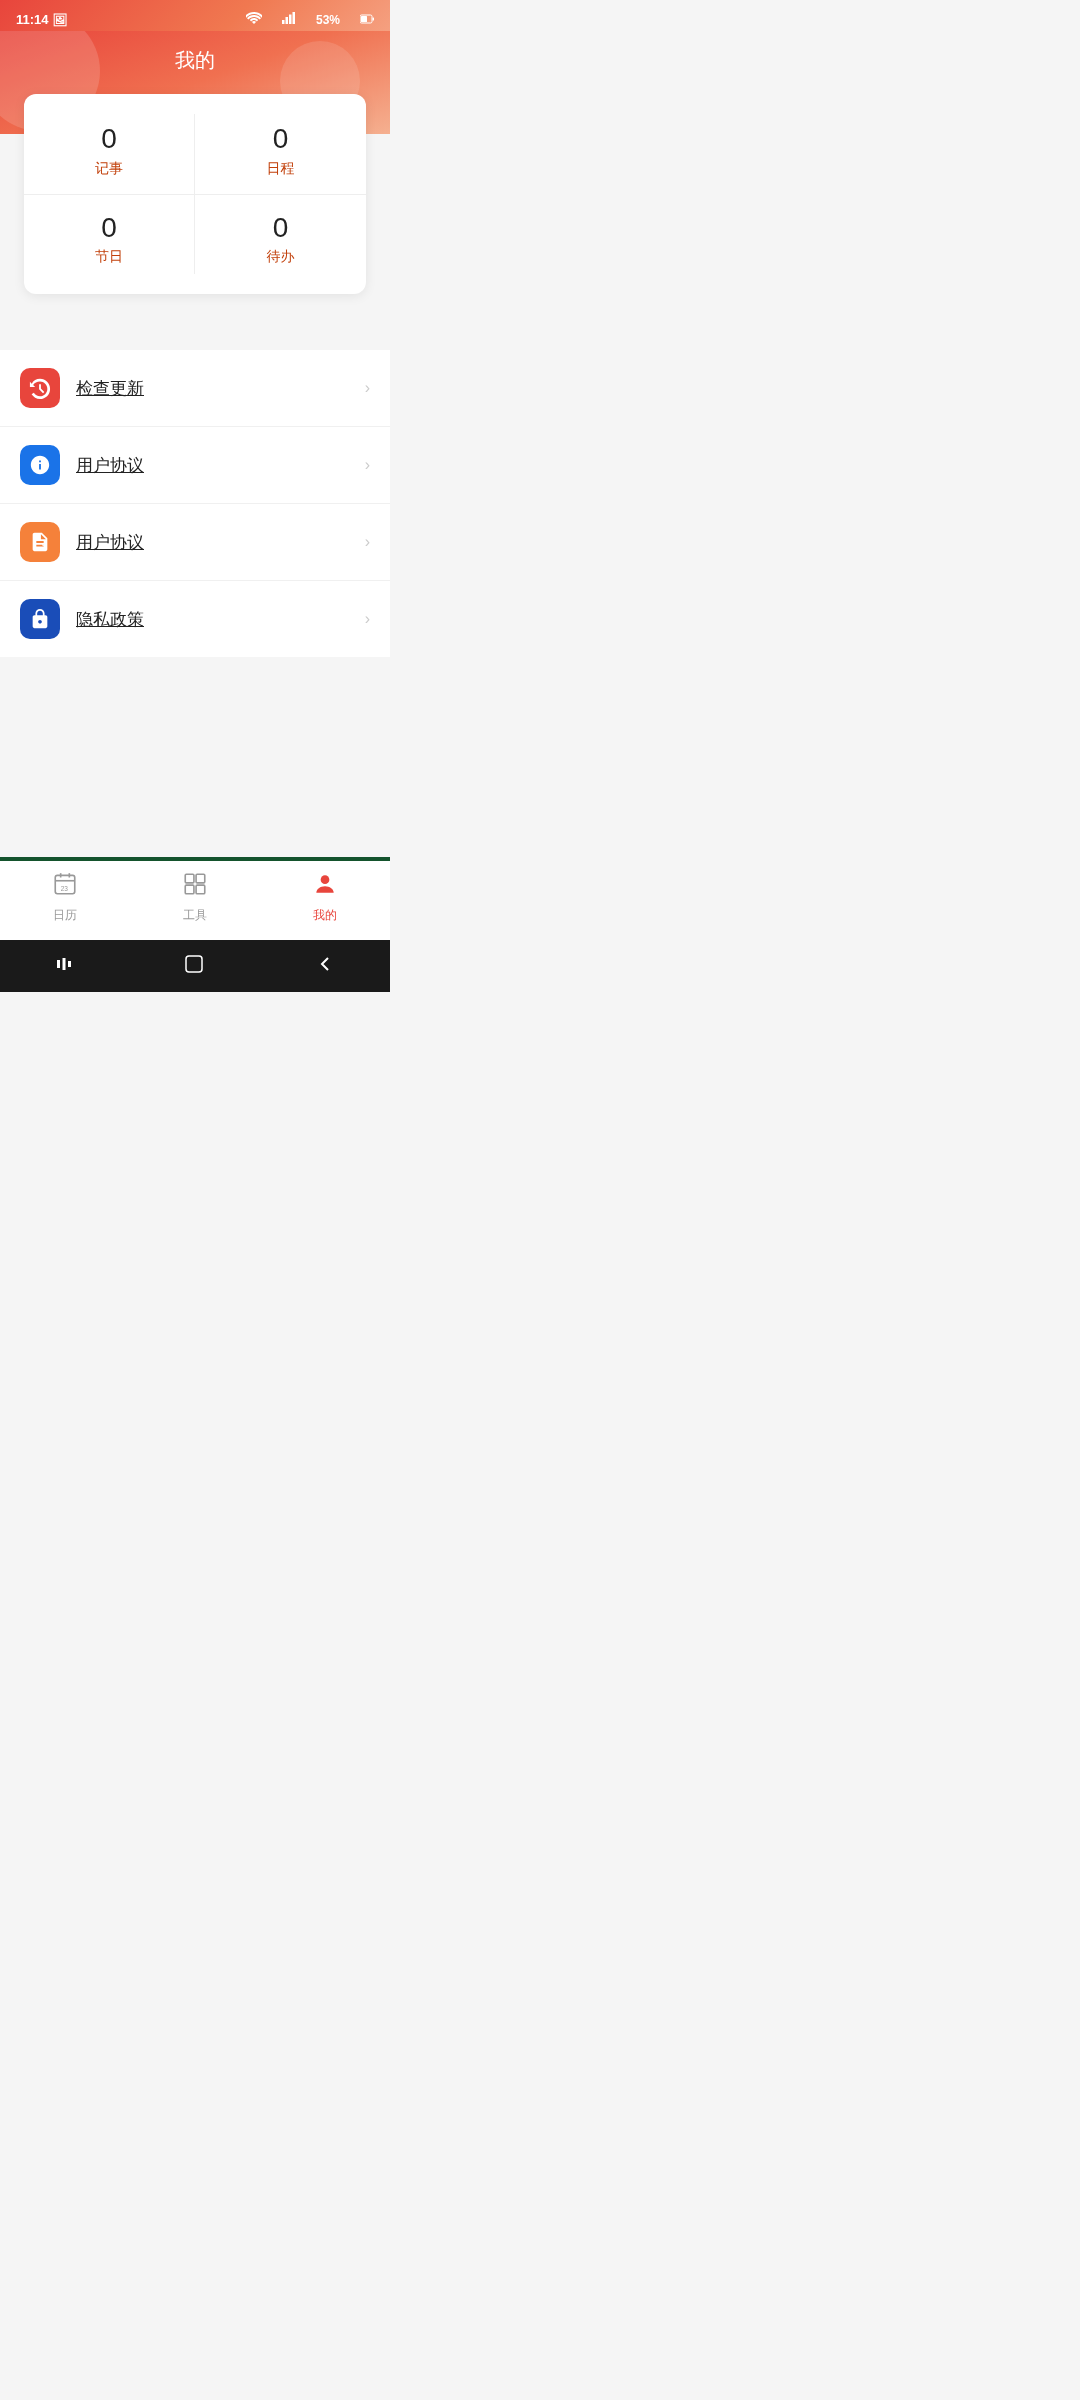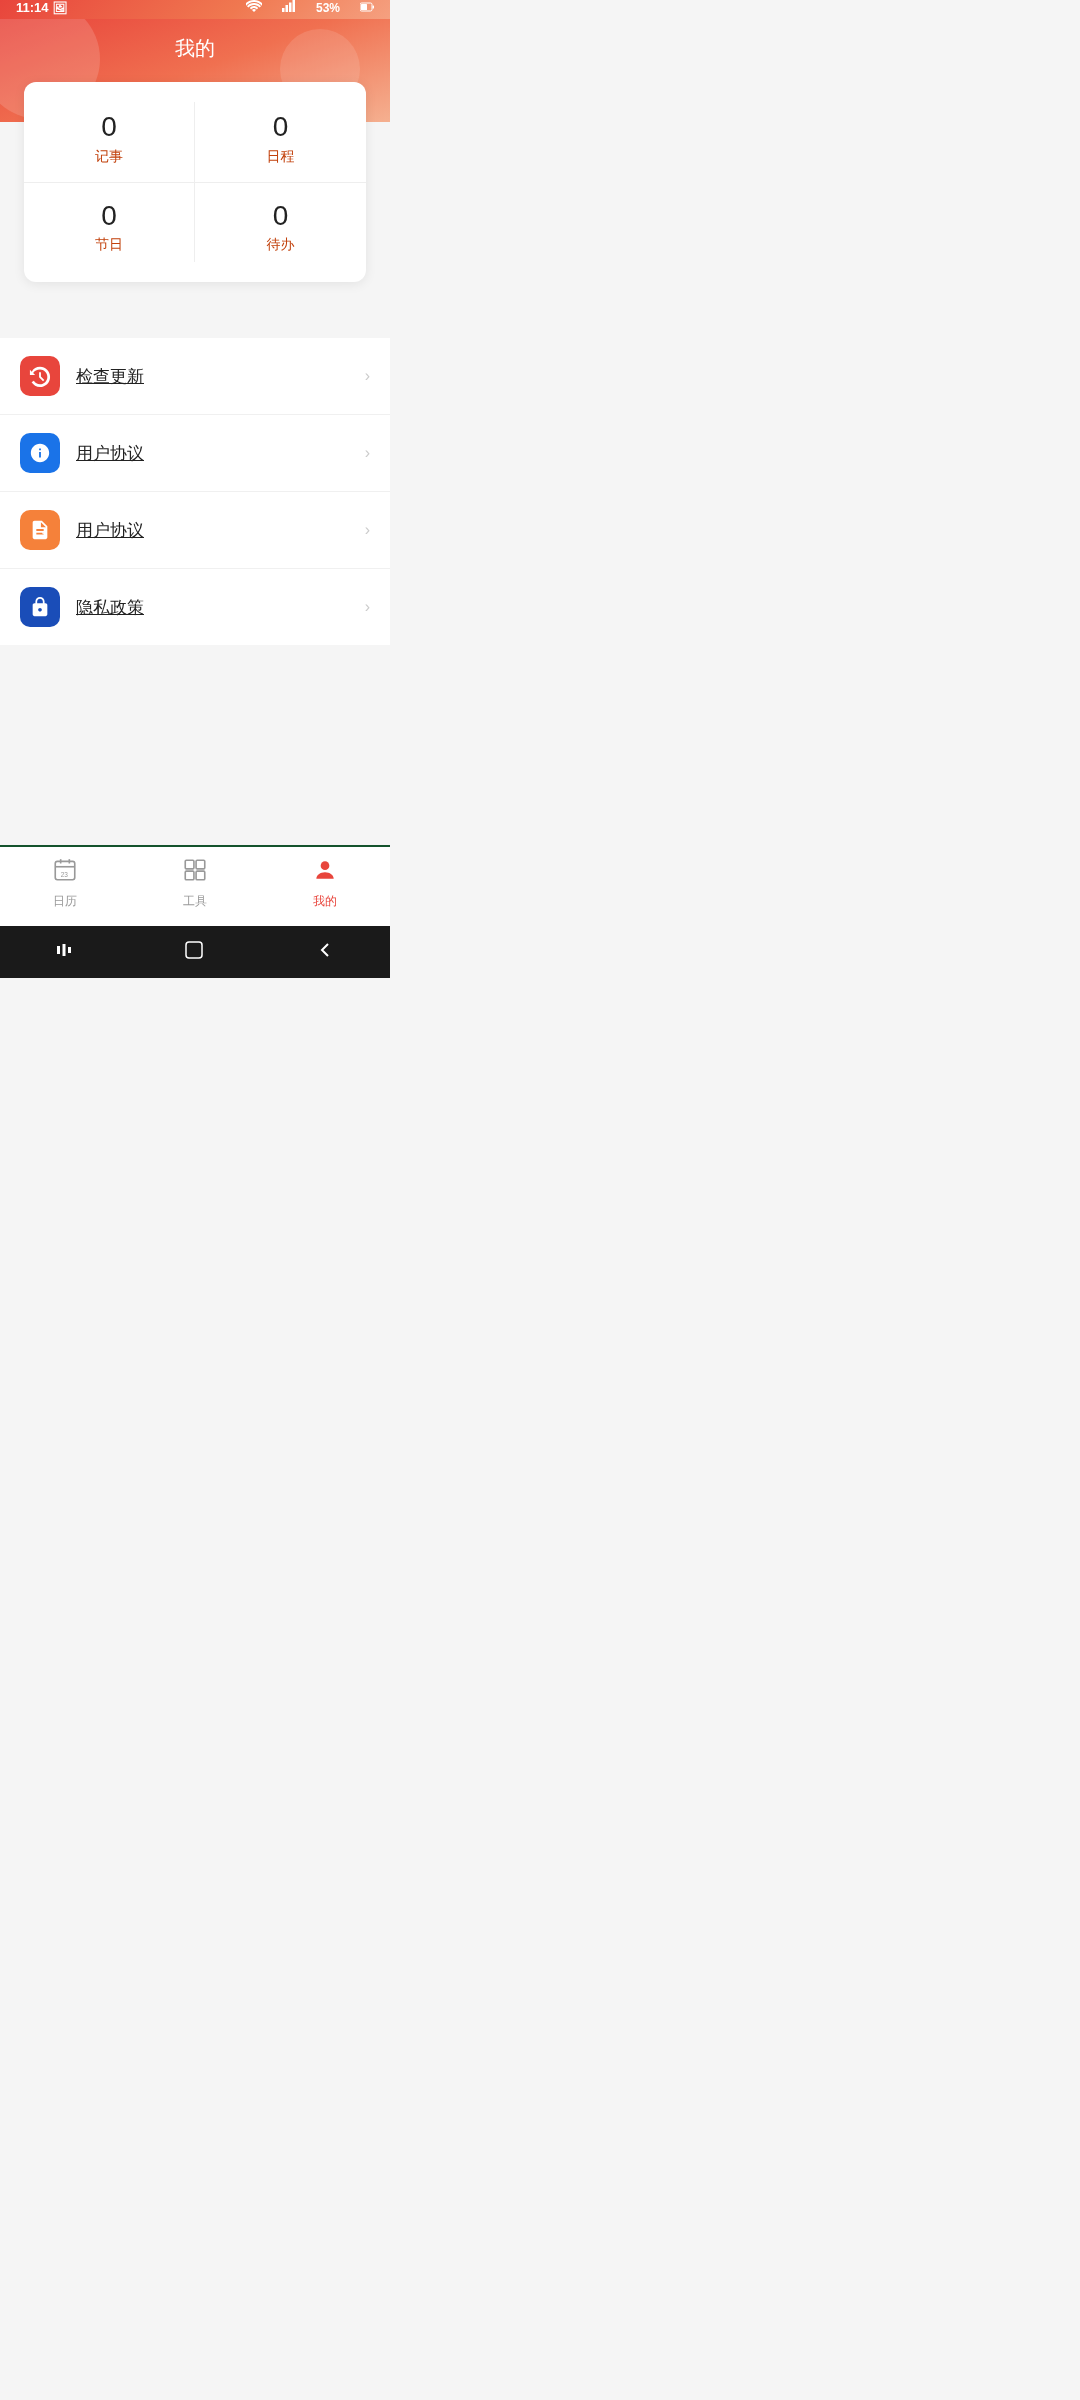--- a/index.html
+++ b/index.html
@@ -13,21 +13,21 @@
       display: flex;
       flex-direction: column;
       overflow-x: hidden;
     }
 
     
     .status-bar {
       display: flex;
       justify-content: space-between;
       align-items: center;
-      padding: 0 16px 4px;
+      padding: 12px 16px 4px;
       background: linear-gradient(135deg, #e8453c 0%, #f07850 60%, #f5a080 100%);
       color: white;
       font-size: 13px;
       font-weight: 600;
     }
     .status-left { display: flex; align-items: center; gap: 4px; }
     .status-right { display: flex; align-items: center; gap: 20px; font-size: 12px; }
 
     
     .header {
@@ -152,21 +152,21 @@
     
     .content-area {
       flex: 1;
       background: #f5f5f5;
       min-height: 200px;
     }
 
     
     .bottom-nav {
       background: white;
-      border-top: 2px solid #14532d;
+      border-top: 4px solid #14532d;
       display: flex;
       justify-content: space-around;
       padding: 10px 0 16px;
     }
     .nav-item {
       display: flex;
       flex-direction: column;
       align-items: center;
       gap: 4px;
       cursor: pointer;

